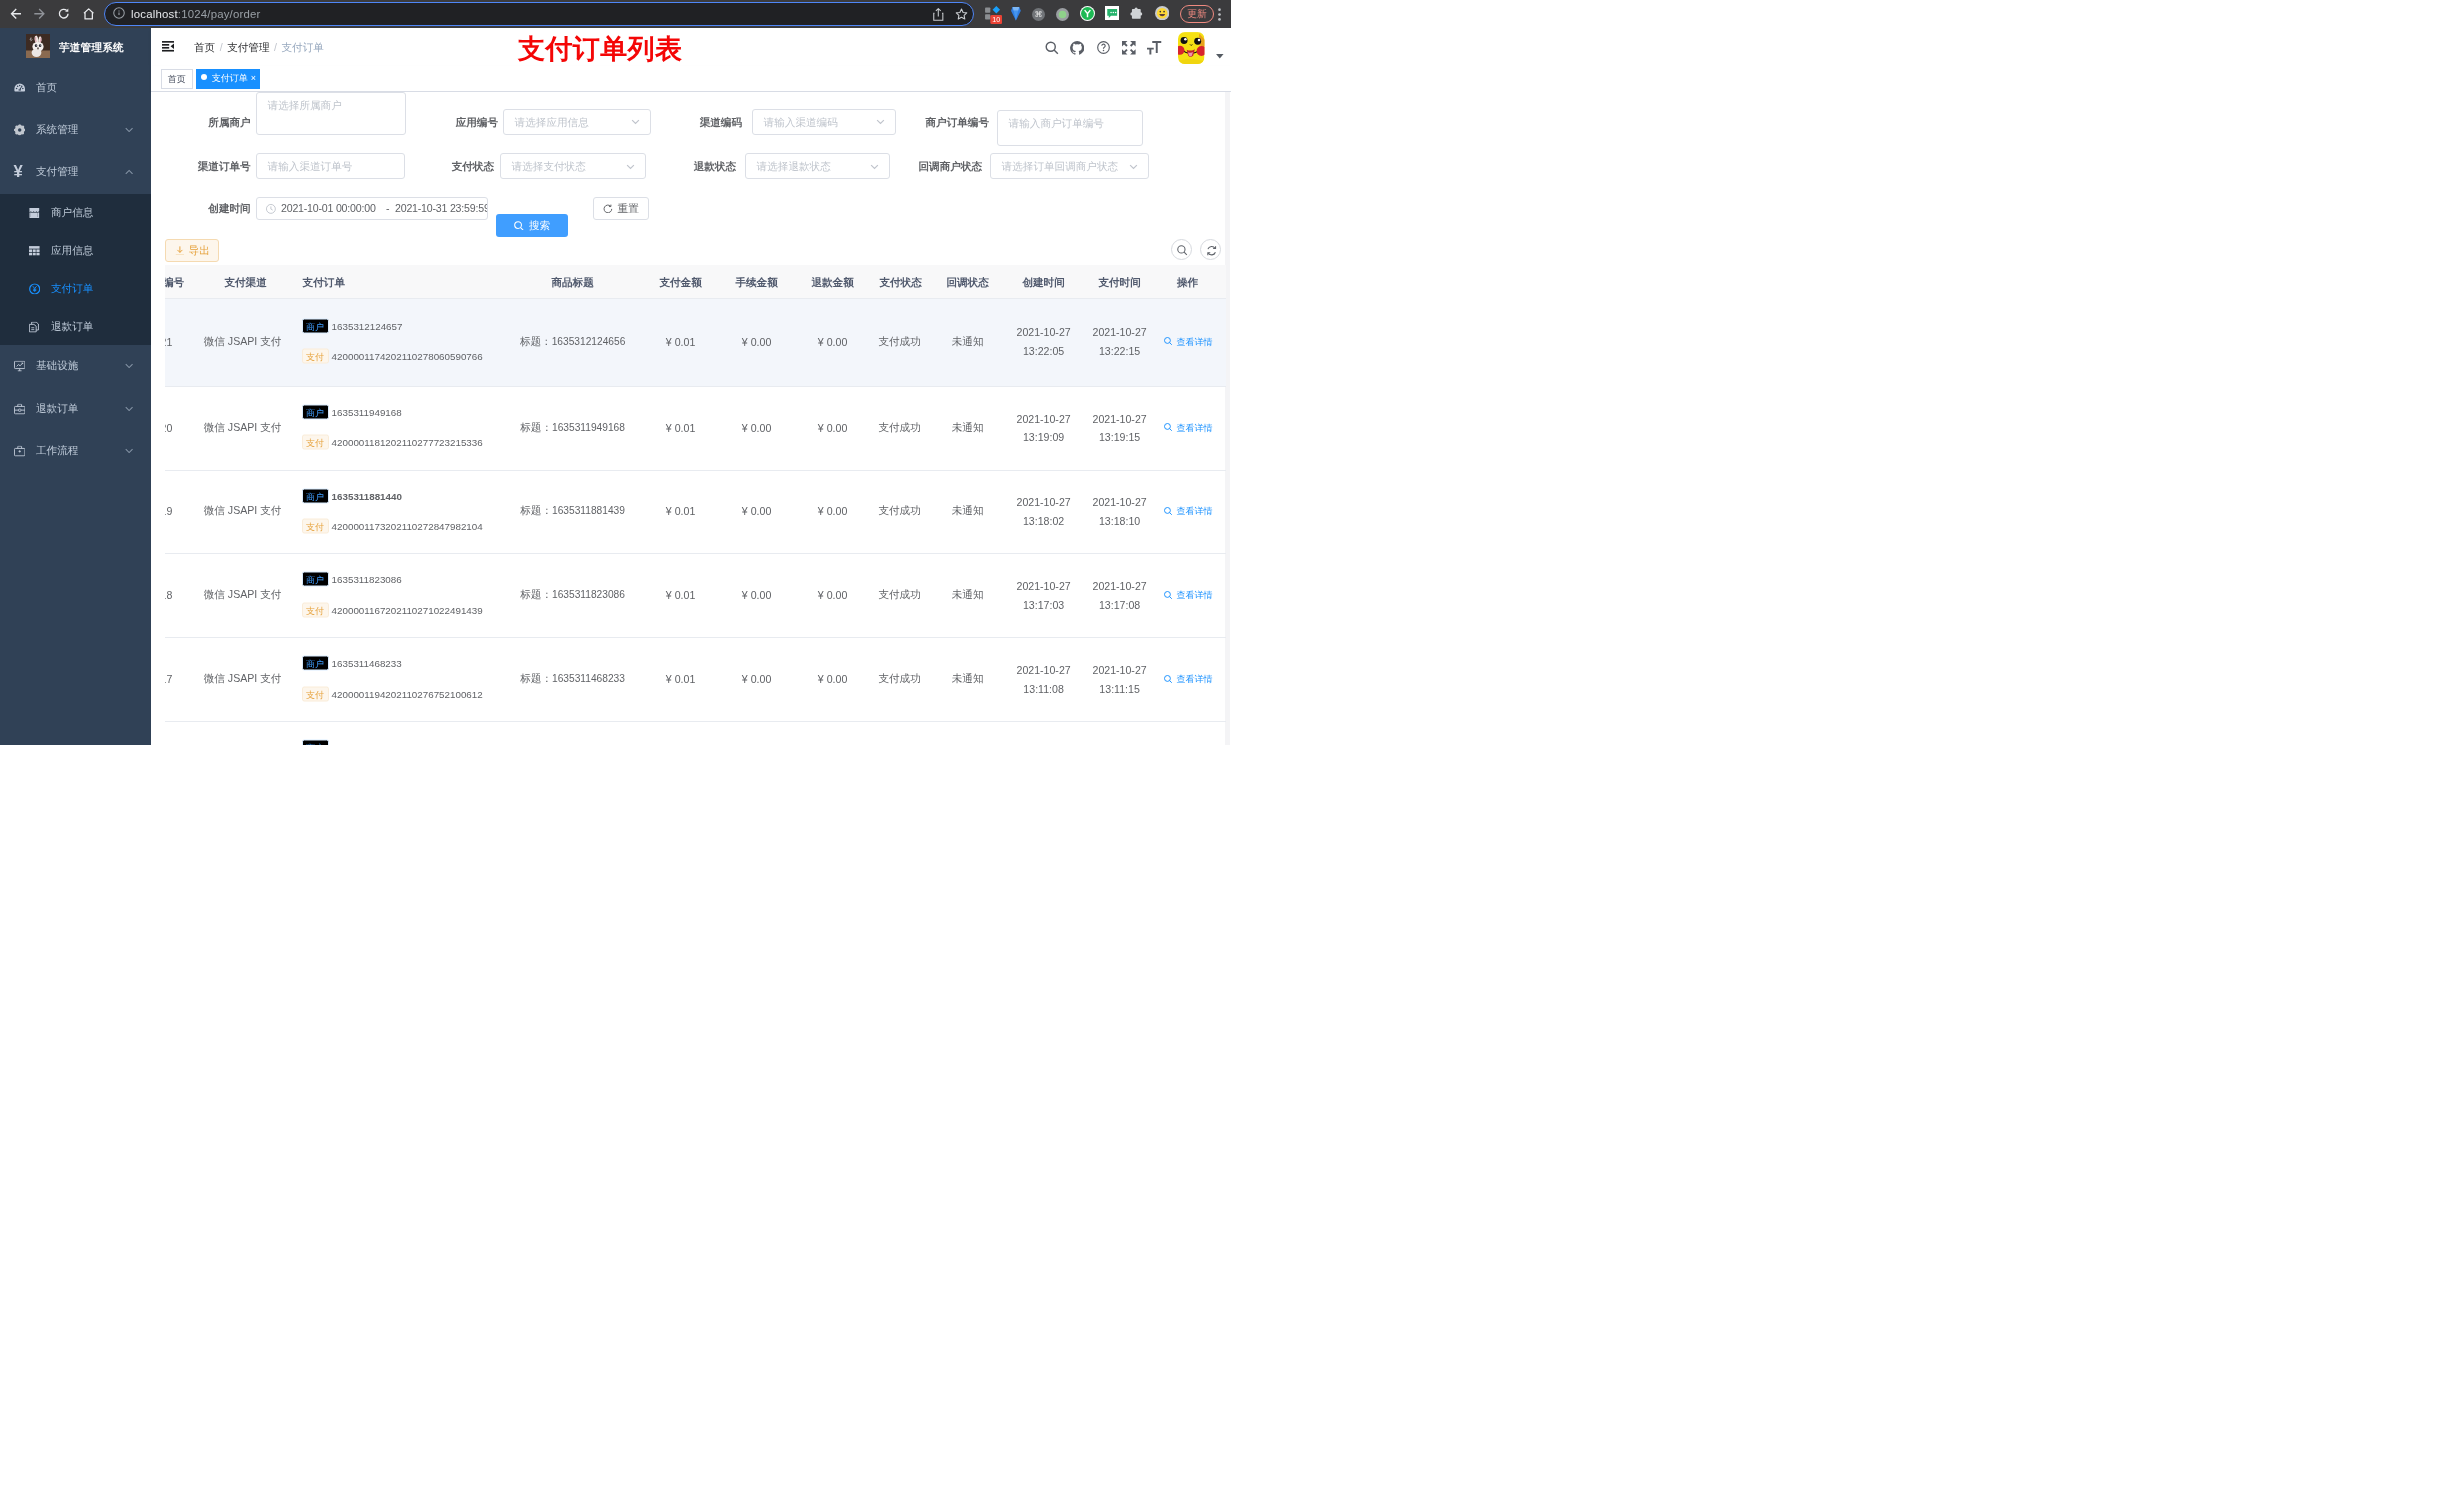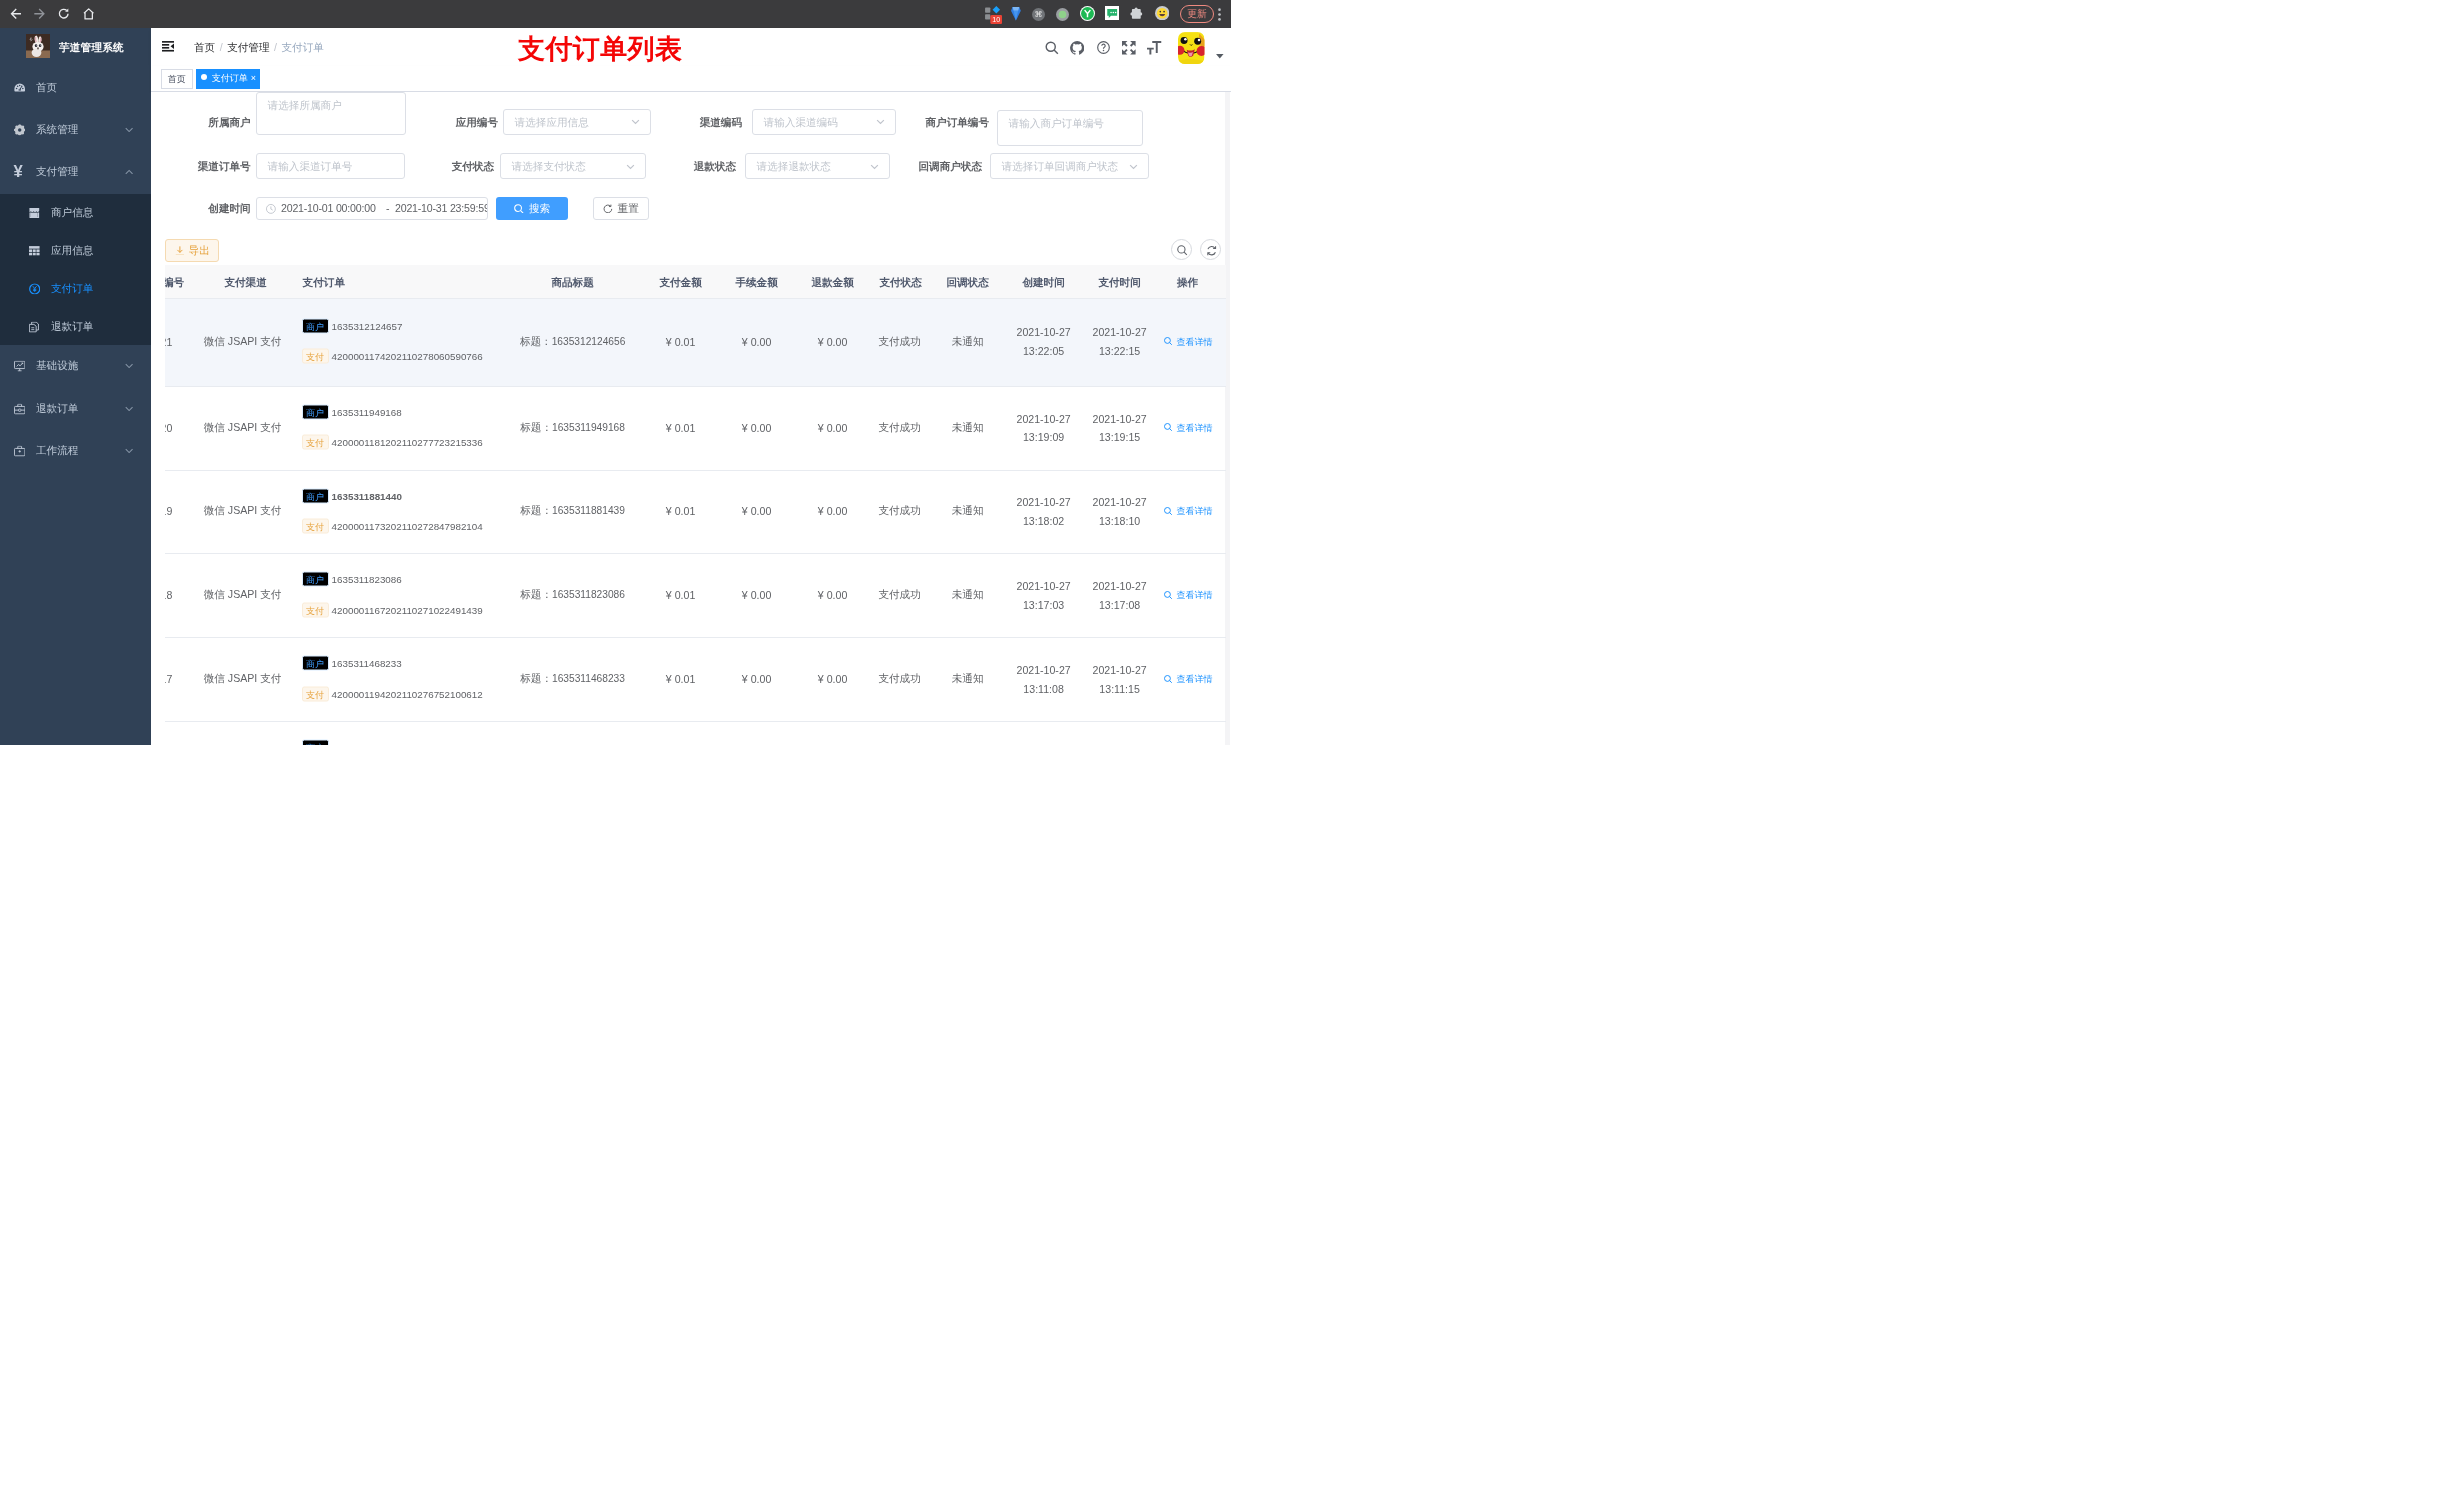--- a/index.html
+++ b/index.html
@@ -62,20 +62,35 @@
     </svg>
 
   <svg class="abs" style="left:58px;top:8.3px" width="11.4" height="11.4" viewBox="0 0 15 15">
       <path d="M13.2 7.5a5.7 5.7 0 1 1-1.7-4.1" stroke="#e8eaed" stroke-width="1.8" fill="none"></path>
       <path d="M13.6 0.6v4.2H9.4z" fill="#e8eaed"></path>
     </svg>
 
   <svg class="abs" style="left:83px;top:7.6px" width="11.4" height="12" viewBox="0 0 15 16">
       <path d="M1.2 7 7.5 1.2 13.8 7M2.6 6v8.6h9.8V6" stroke="#e8eaed" stroke-width="1.7" fill="none" stroke-linejoin="round"></path>
     </svg>
+  <div id="urlpill">
+    <svg class="abs" style="left:7.6px;top:4.2px" width="12" height="12" viewBox="0 0 16 16">
+        <circle cx="8" cy="8" r="7" stroke="#9aa0a6" stroke-width="1.4" fill="none"></circle>
+        <path d="M8 7.2v3.6M8 4.6v1.4" stroke="#9aa0a6" stroke-width="1.5"></path>
+      </svg>
+    <div id="urltxt">localhost<span>:1024/pay/order</span></div>
+
+    <svg class="abs" style="left:828px;top:4.5px" width="10.6" height="13" viewBox="0 0 14 17">
+        <path d="M7 1v10M3.8 3.8 7 .8l3.2 3M2 7H1v9h12V7h-1" stroke="#c9cccf" stroke-width="1.4" fill="none"></path>
+      </svg>
+
+    <svg class="abs" style="left:850px;top:4.5px" width="13" height="13" viewBox="0 0 17 17">
+        <path d="m8.5 1.4 2.1 4.4 4.8.6-3.5 3.3.9 4.8-4.3-2.3-4.3 2.3.9-4.8L1.6 6.4l4.8-.6z" stroke="#c9cccf" stroke-width="1.4" fill="none" stroke-linejoin="round"></path>
+      </svg>
+  </div>
 
   <svg class="abs" style="left:985px;top:6px" width="17.4" height="18" viewBox="0 0 23 24">
     <rect x="0" y="2" width="7" height="7" rx="1" fill="#8b8e92"></rect>
       <rect x="0" y="11" width="7" height="7" rx="1" fill="#8b8e92"></rect>
     <path d="M15 0l5 5-5 5-5-5z" fill="#18a0fb"></path>
     <rect x="7" y="12" width="16" height="12" rx="2" fill="#ea4335"></rect>
       <text x="15" y="21.5" font-size="9.5" fill="#fff" text-anchor="middle" font-family="Liberation Sans">10</text>
   </svg>
 
   <svg class="abs" style="left:1011px;top:6.8px" width="9.8" height="14.4" viewBox="0 0 13 19">
@@ -359,21 +374,21 @@
 <div class="flabel" style="left:16.7px;top:105px;width:83px;line-height:23px;">创建时间</div>
 <div class="finput" style="left:105px;top:105px;width:232px;height:23px;line-height:21px;padding-left:0;color:#606266;overflow:hidden;white-space:nowrap;">
 <svg style="position:absolute;left:9px;top:6px" width="9.8" height="9.8" viewBox="0 0 13 13">
         <circle cx="6.5" cy="6.5" r="5.9" stroke="#c0c4cc" stroke-width="1.2" fill="none"></circle>
         <path d="M6.5 3.2v3.5l2.4 1.4" stroke="#c0c4cc" stroke-width="1.2" fill="none"></path>
       </svg>
 <span style="position:absolute;left:24px;top:0;white-space:nowrap;letter-spacing:-0.2px;">2021-10-01 00:00:00</span>
 <span style="position:absolute;left:129px;top:0;color:#606266;">-</span>
 <span style="position:absolute;left:138px;top:0;white-space:nowrap;letter-spacing:-0.2px;">2021-10-31 23:59:59</span>
 </div>
-<div class="btn" style="left:345px;top:105px;width:72px;height:23px;background:#409eff;color:#fff;">
+<div class="btn" style="left:345px;top:122px;width:72px;height:23px;background:#409eff;color:#fff;">
 <svg style="margin-right:5.3px" width="9.8" height="9.8" viewBox="0 0 13 13">
         <circle cx="5.4" cy="5.4" r="4.5" stroke="#fff" stroke-width="1.4" fill="none"></circle>
         <path d="m8.8 8.8 3.3 3.3" stroke="#fff" stroke-width="1.4"></path>
       </svg>搜索</div>
 <div class="btn" style="left:442px;top:105px;width:56px;height:23px;background:#fff;border:0.8px solid #dcdfe6;color:#606266;">
 <svg style="margin-right:4.5px" width="9.8" height="9.8" viewBox="0 0 13 13">
         <path d="M11.6 6.5a5.1 5.1 0 1 1-1.5-3.6" stroke="#606266" stroke-width="1.3" fill="none"></path>
         <path d="M10.5 0.8v2.6H7.9" stroke="#606266" stroke-width="1.3" fill="none"></path>
       </svg>重置</div>
 <div class="btn" style="left:14.4px;top:147px;width:54px;height:23px;background:#fdf6ec;border:0.8px solid #f5dab1;color:#e6a23c;align-items:center;">

